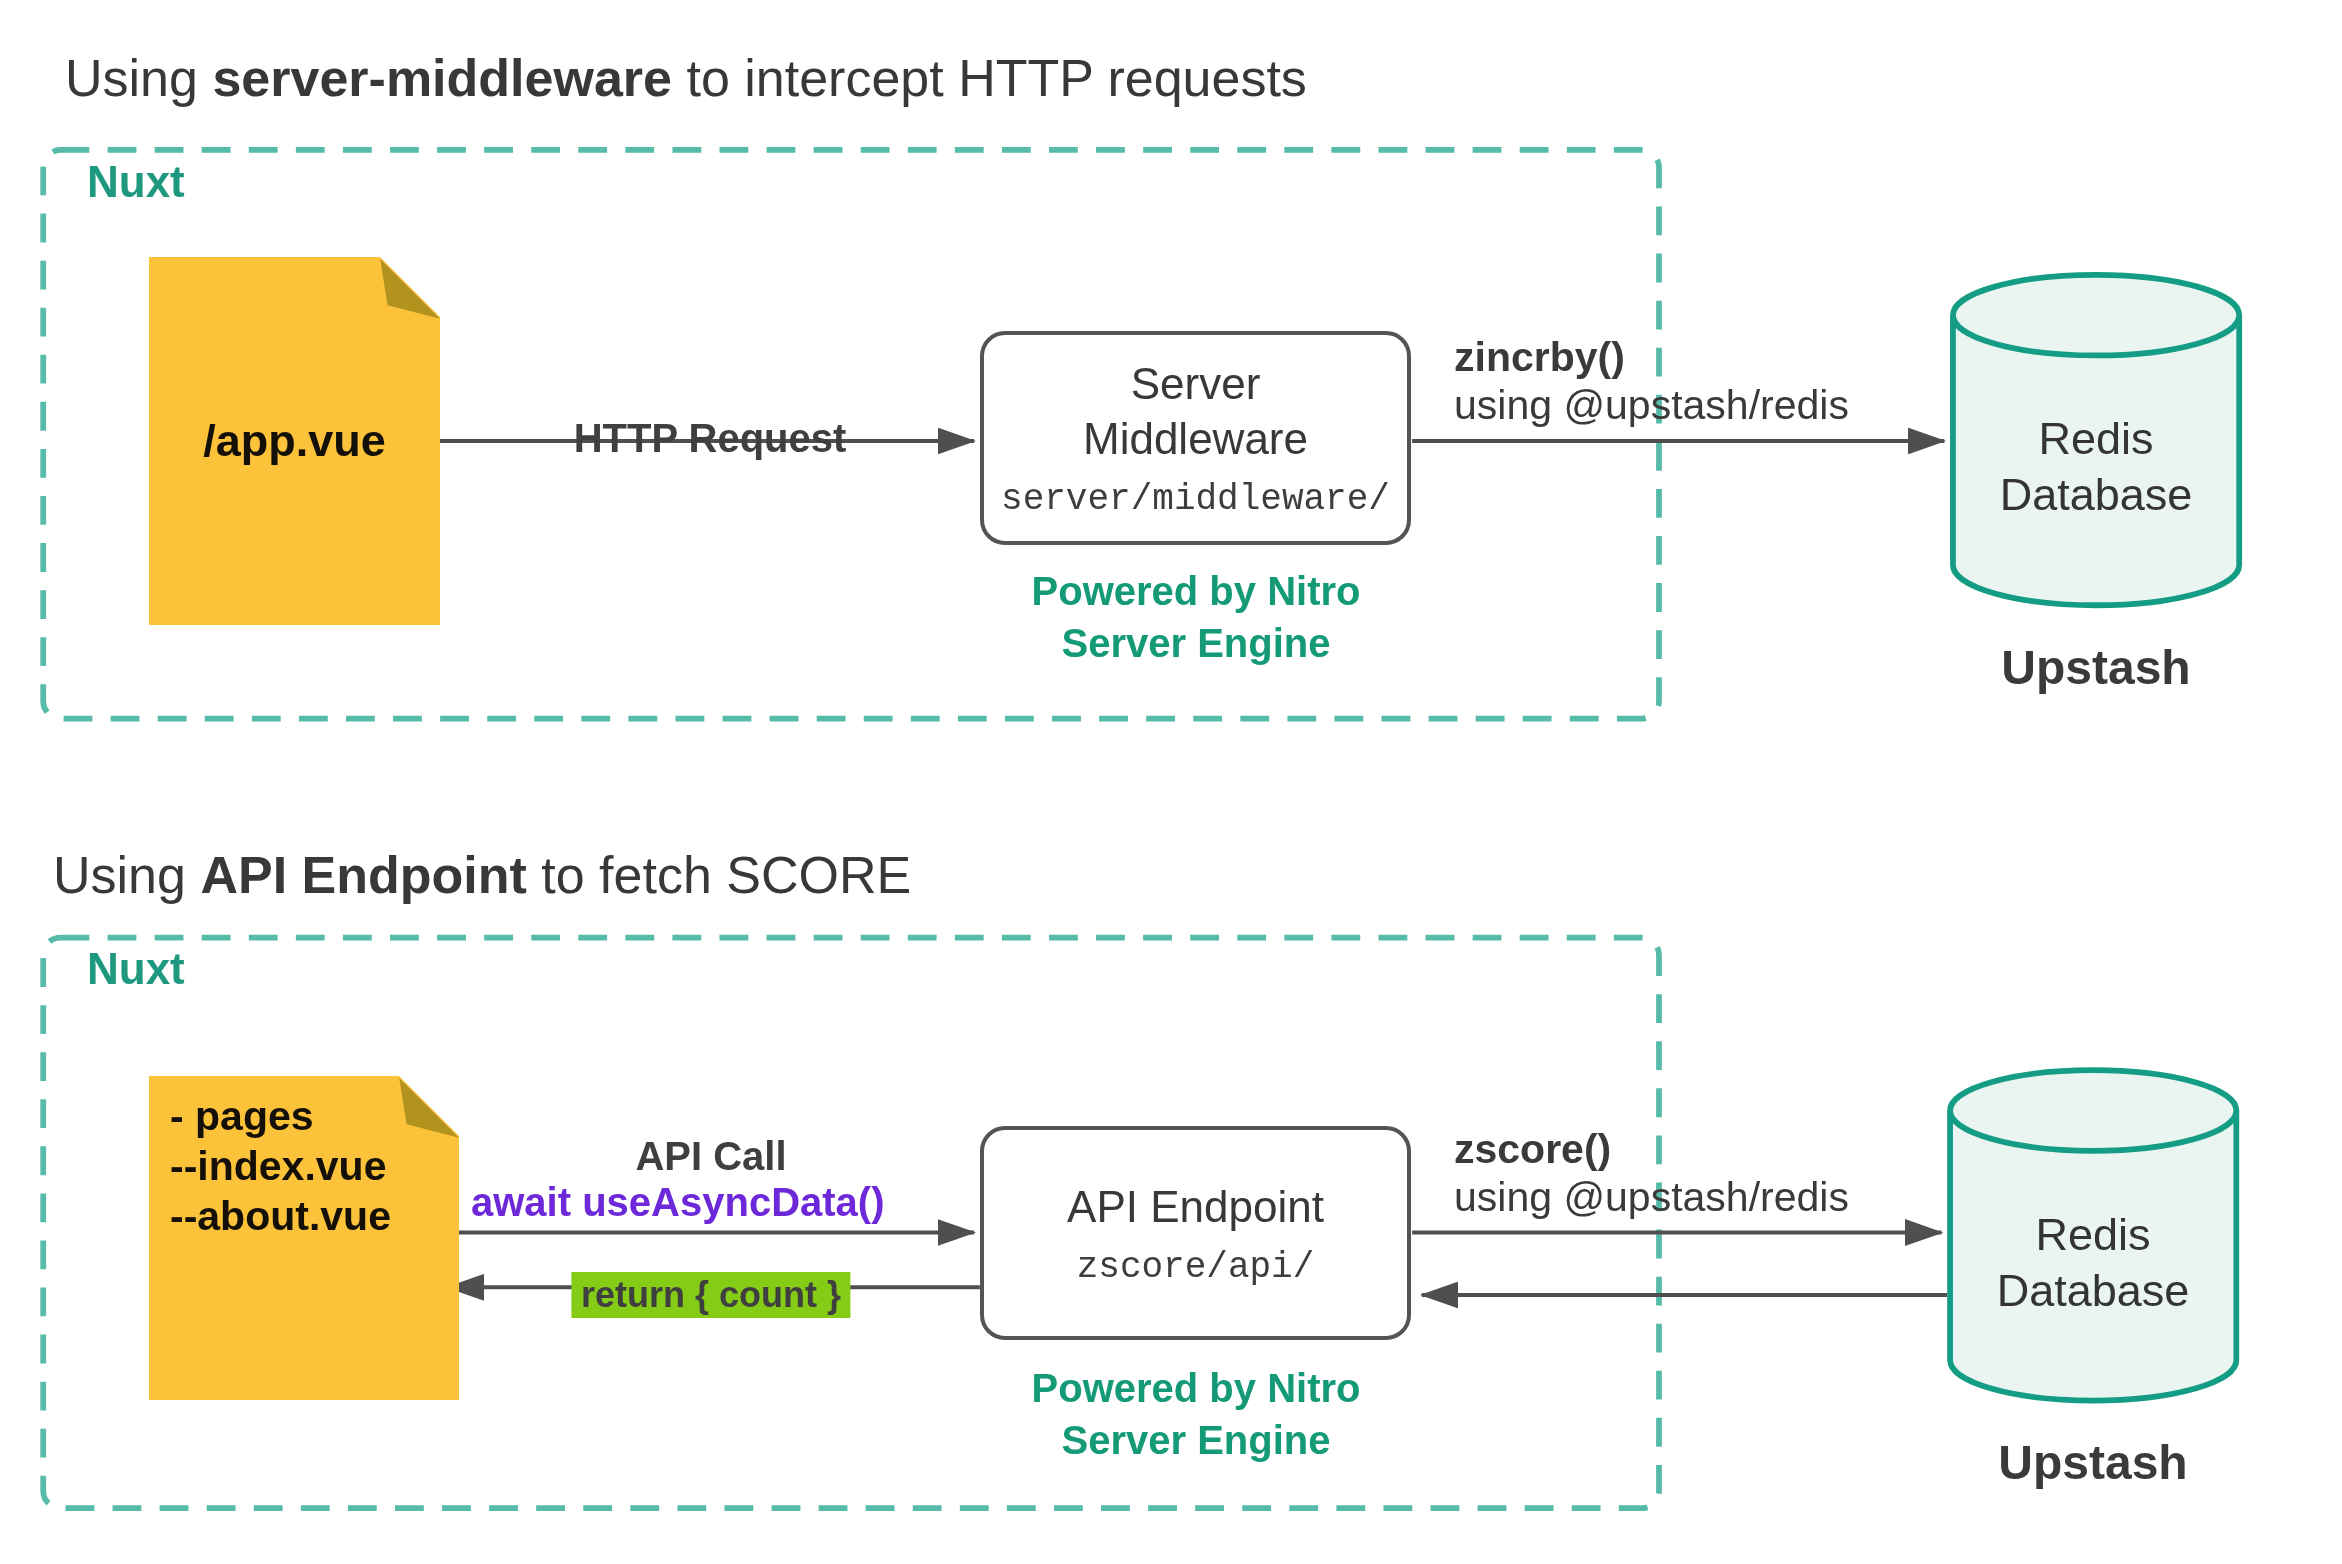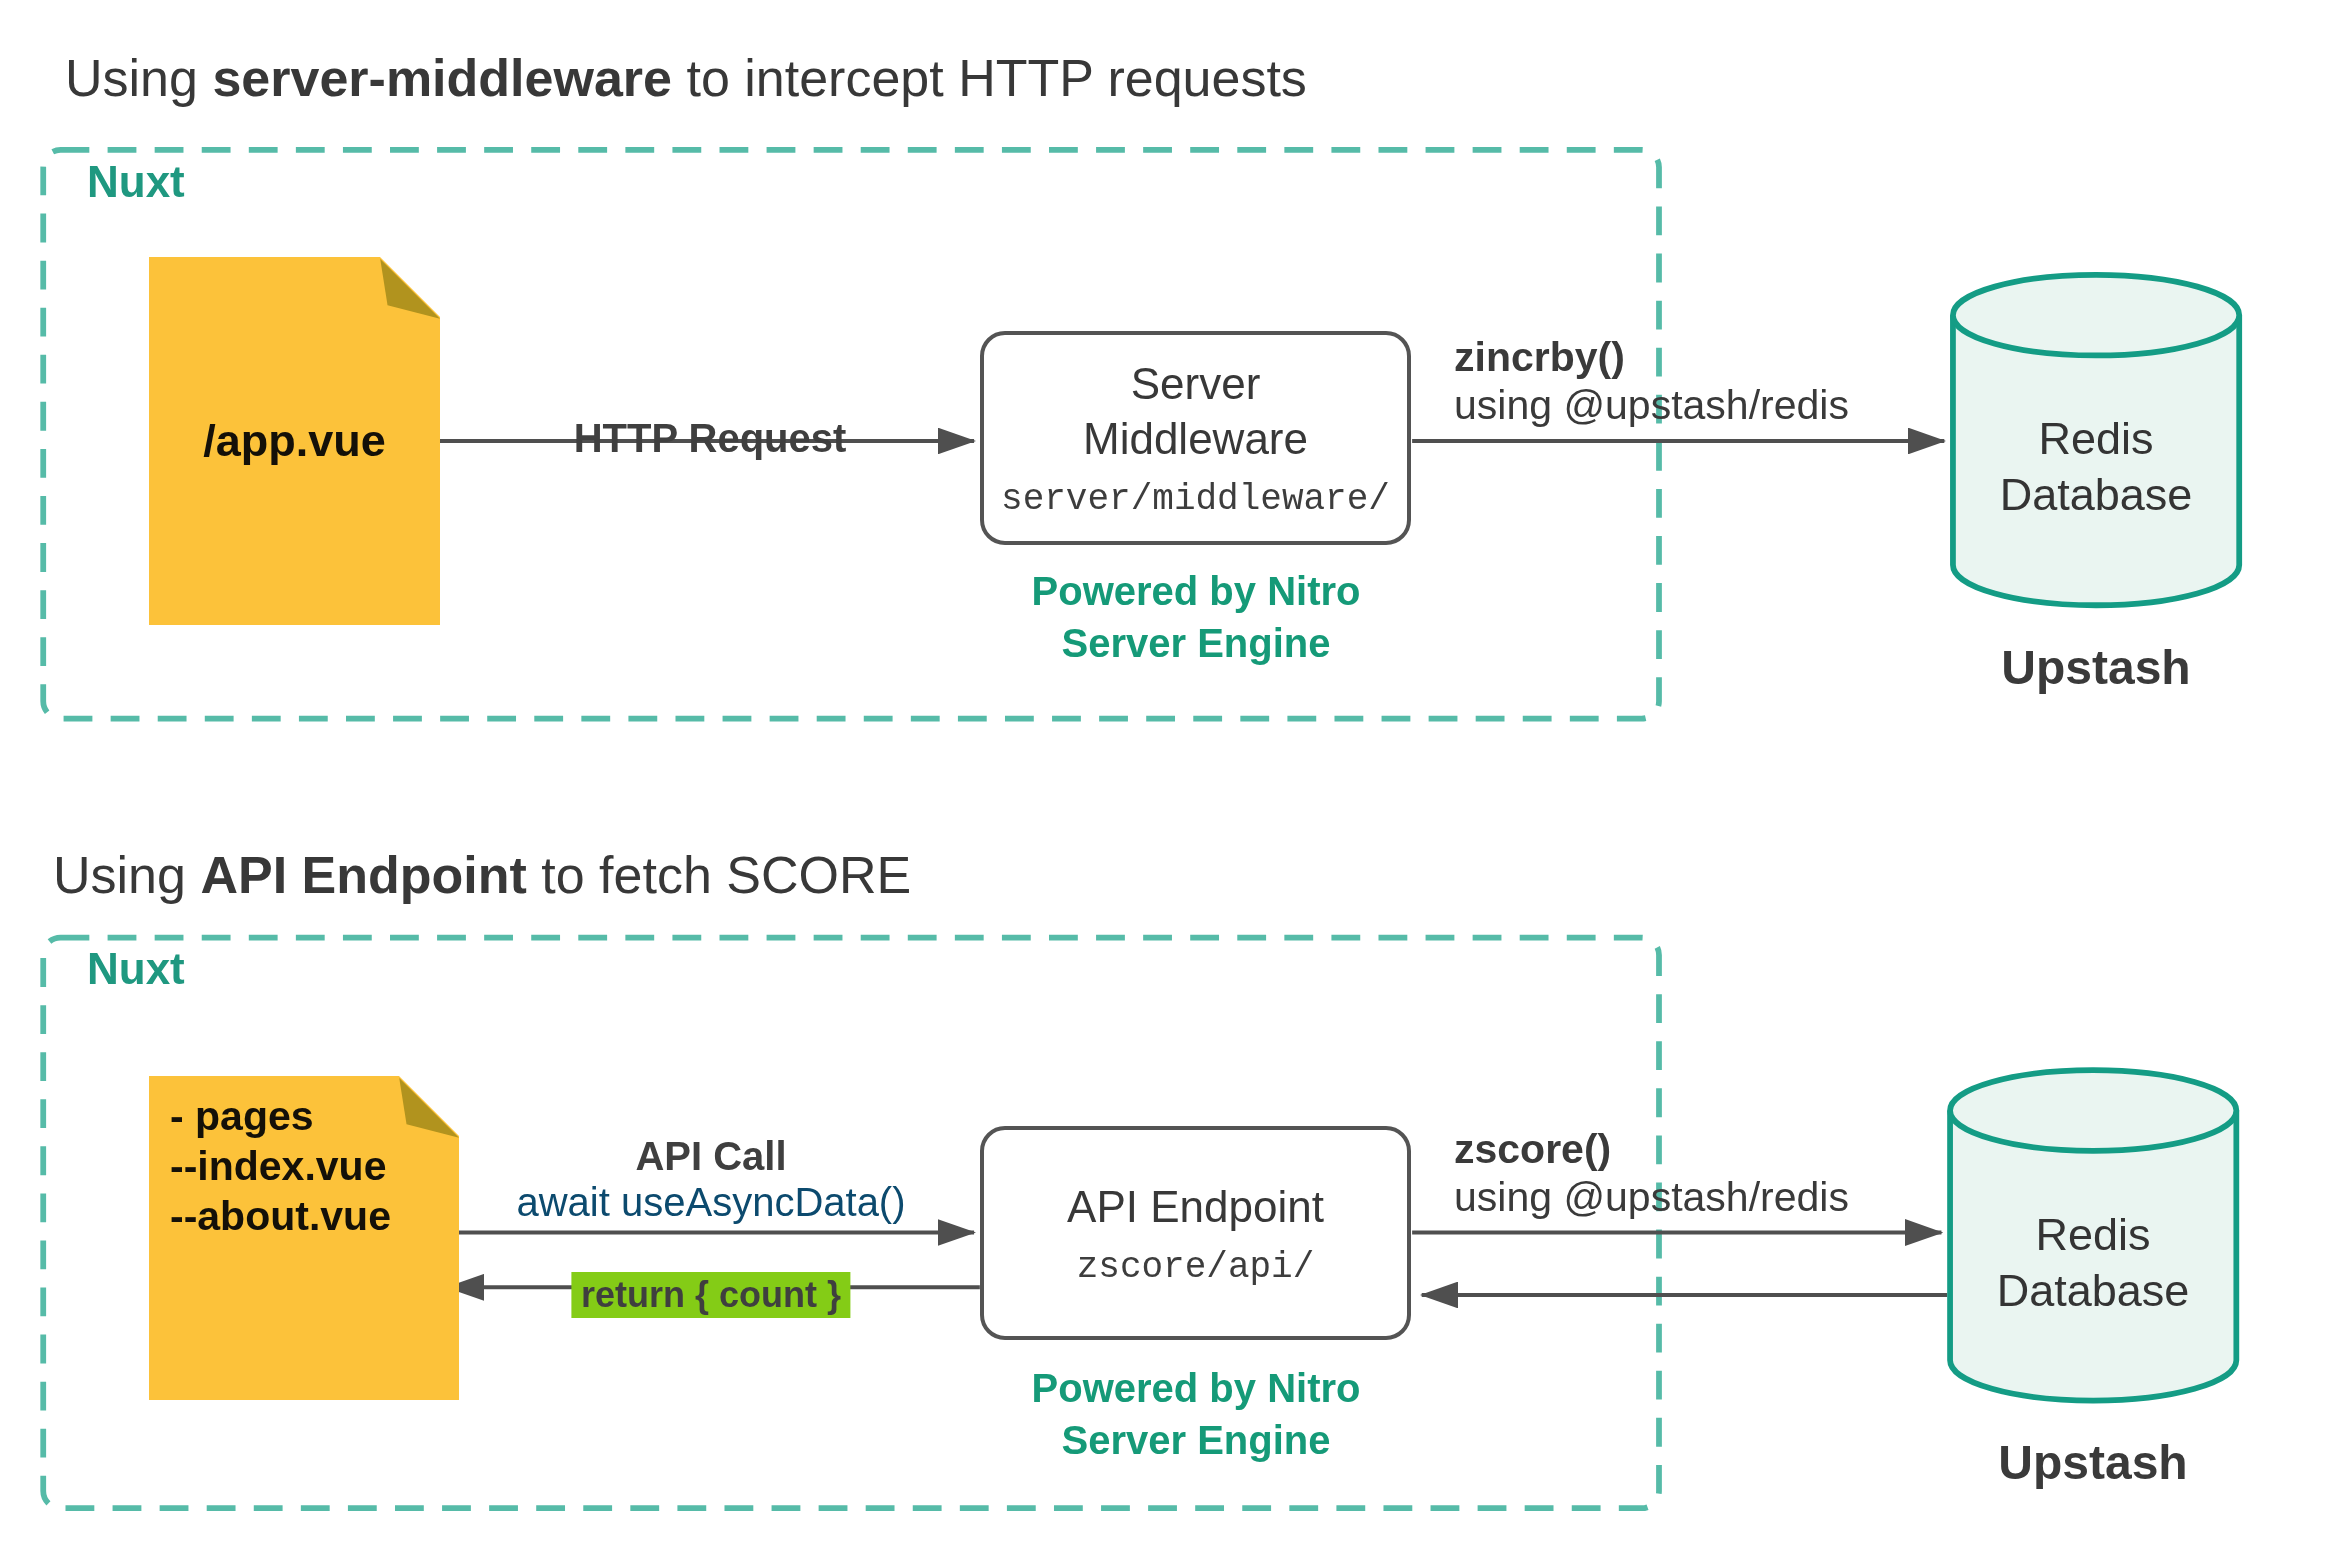--- a/index.html
+++ b/index.html
@@ -24,21 +24,21 @@
   .file-label-center{
     position:absolute;left:0;top:0;width:100%;height:100%;
     display:flex;align-items:center;justify-content:center;
     font-size:45px;font-weight:bold;color:#141008;
   }
   .file-list{
     position:absolute;left:21px;top:15.4px;right:7.7px;
     font-size:41px;font-weight:bold;color:#141008;line-height:1.22;
   }
   .arrow-label{font-size:40px;font-weight:bold;color:#3f3f3f;text-align:center;margin-top:36px;}
-  .arrow-sublabel{font-size:40px;font-weight:normal;color:#0c4a6e;text-align:center;}
+  .arrow-sublabel{font-size:40px;font-weight:bold;color:#6d28d9;}
   .method-label{font-size:41px;font-weight:bold;color:#3a3a3a;}
   .via-label{font-size:41px;font-weight:normal;color:#3a3a3a;}
   .process-box{
     background:#ffffff;border:4.8px solid #545454;border-radius:25px;
     display:flex;flex-direction:column;align-items:center;justify-content:center;
     text-align:center;
   }
   .process-title{font-size:44px;color:#383838;line-height:1.25;text-align:right;}
   .process-path{
     font-family:"Liberation Mono","DejaVu Sans Mono",monospace;

